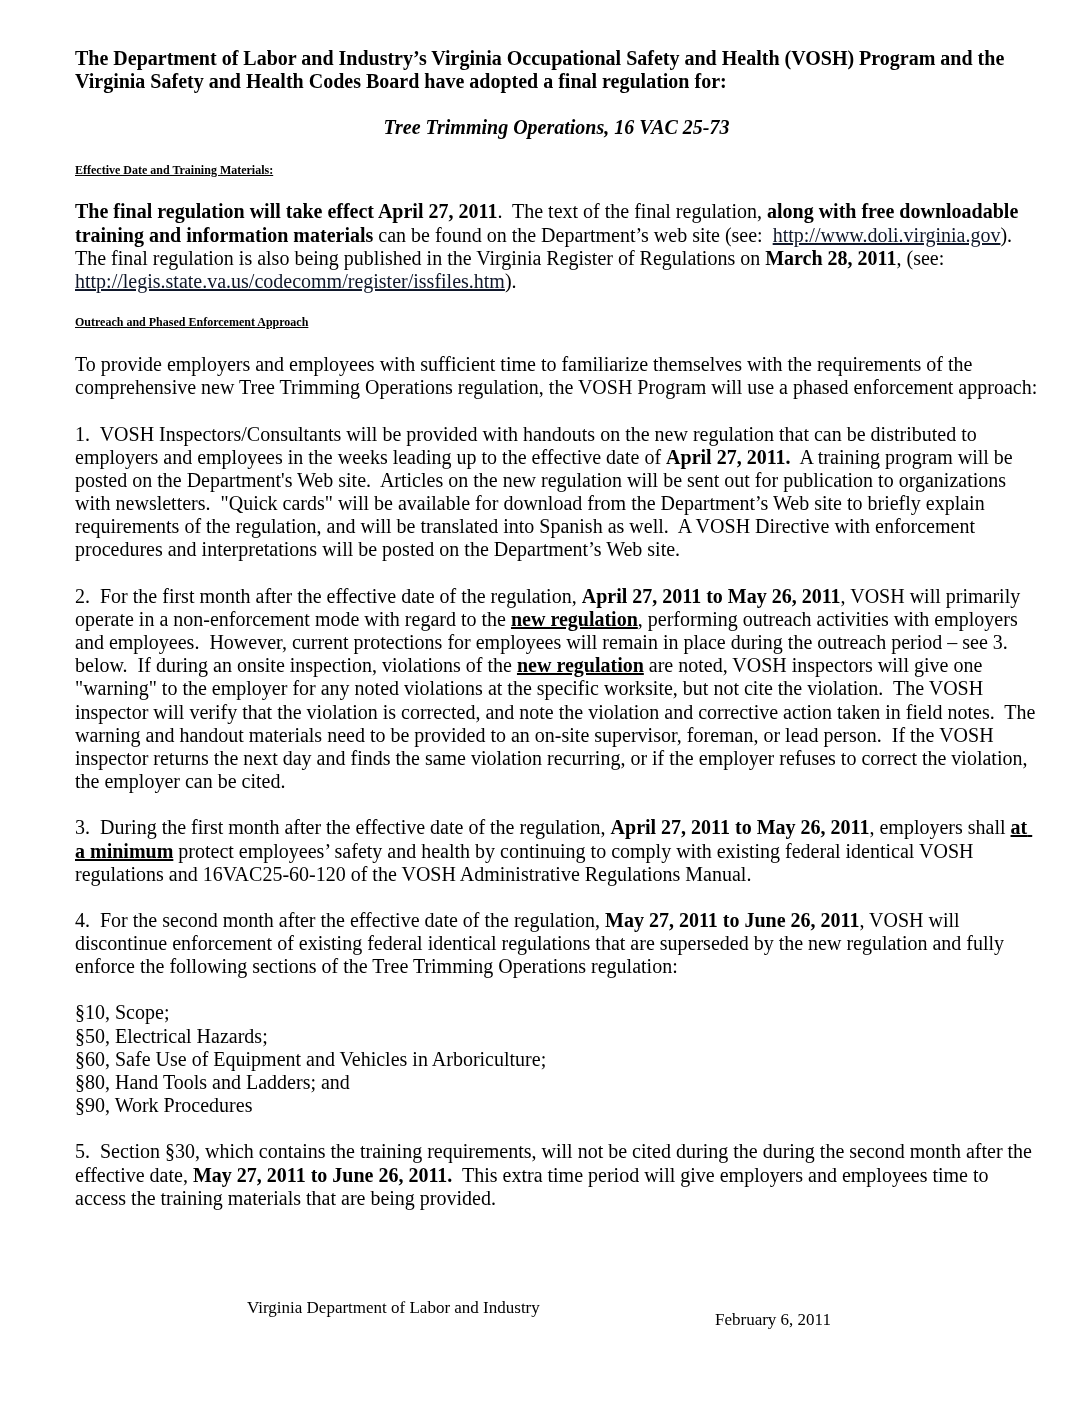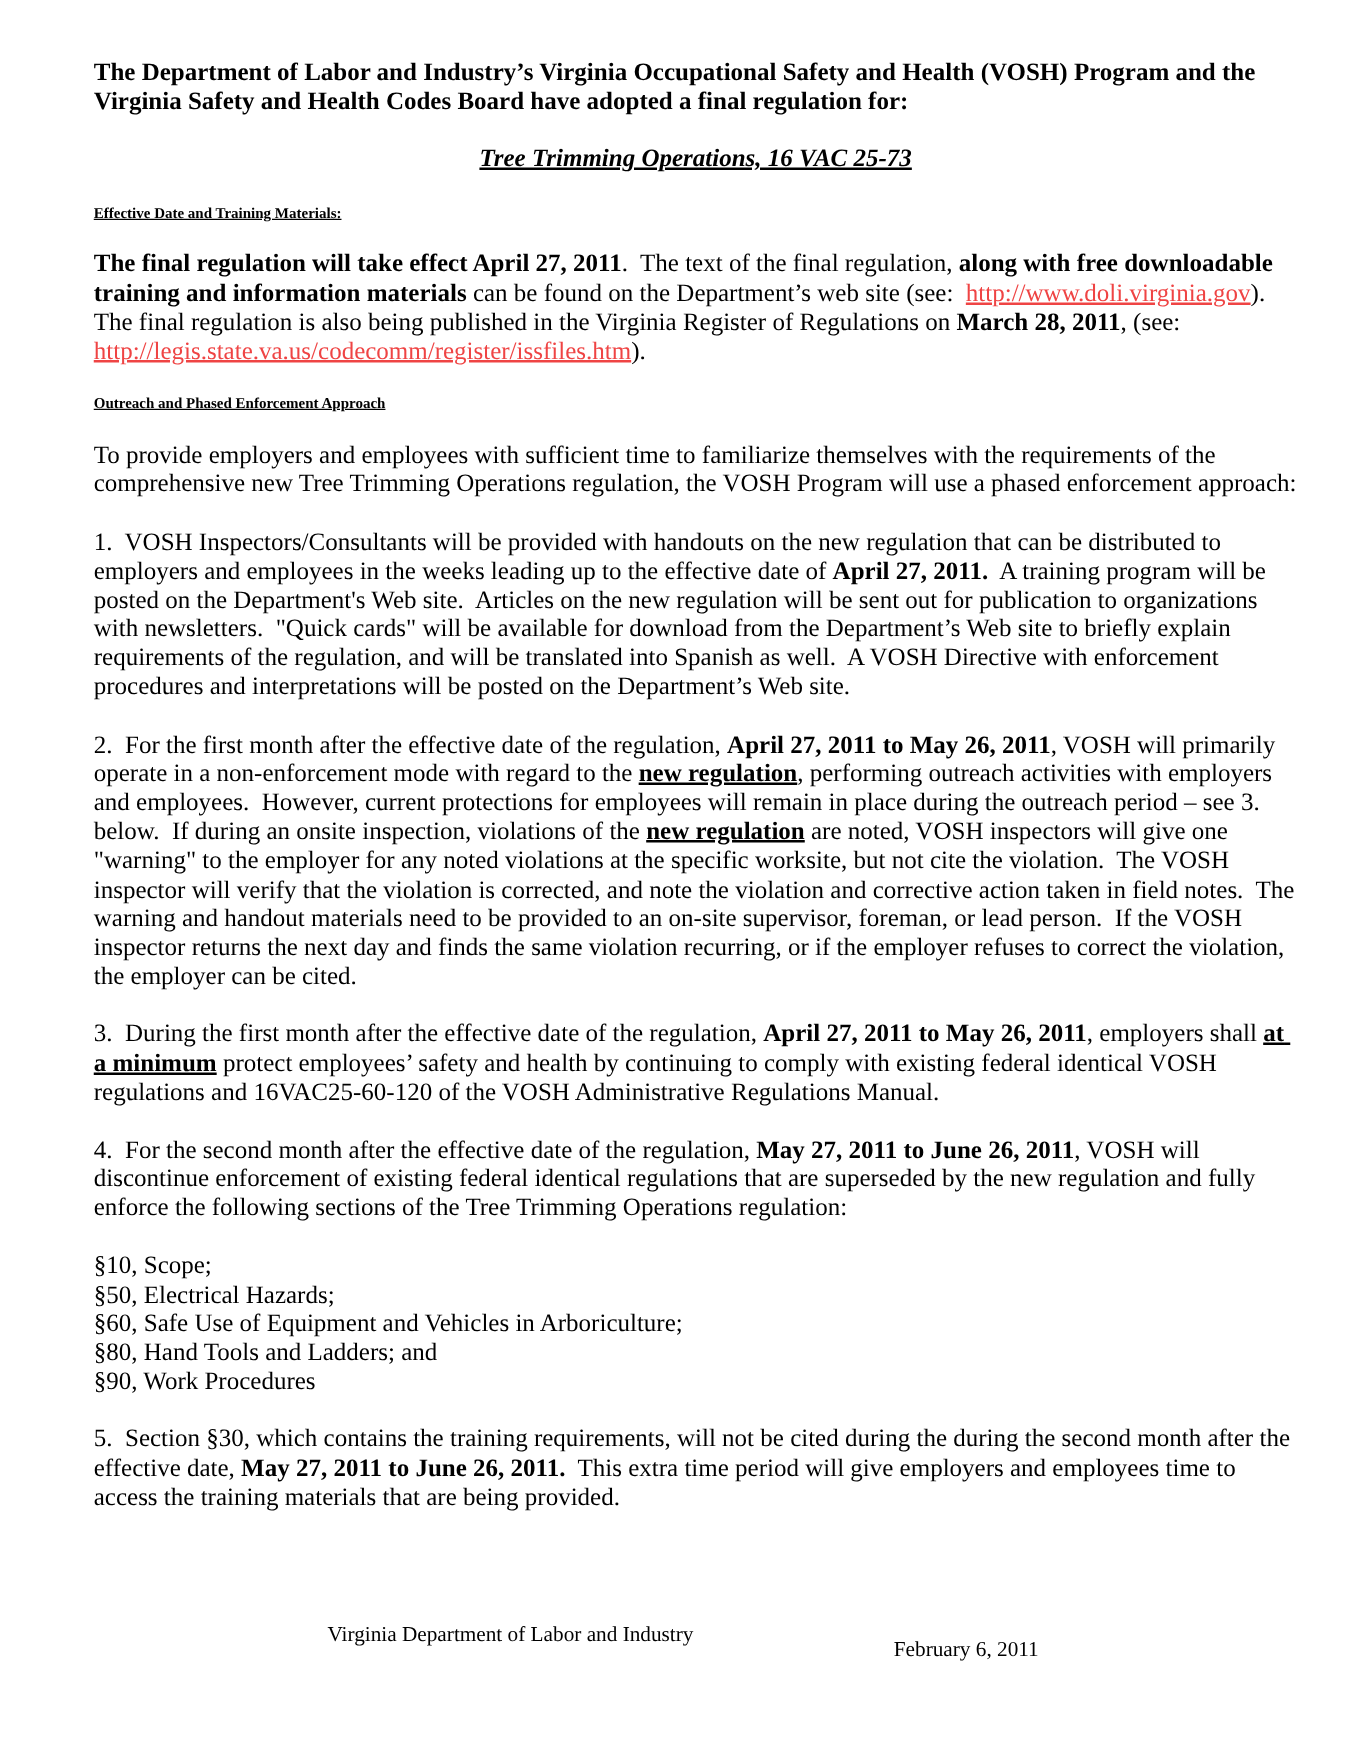--- a/index.html
+++ b/index.html
@@ -27,51 +27,50 @@
   }
   .bold-para {
     font-weight: bold;
   }
   .doc-title {
     text-align: center;
     font-weight: bold;
     font-style: italic;
     margin: 0 0 24px 0;
     font-size: 20px;
-    text-decoration: underline;
   }
   .section-heading {
     font-weight: bold;
     text-decoration: underline;
     font-size: 12px;
     margin: 0 0 23px 0;
   }
   .b { font-weight: bold; }
   .u { text-decoration: underline; }
   a.link {
-    color: #ef4444;
+    color: #0f172a;
     cursor: pointer;
   }
   .section-list {
     margin: 0 0 23px 0;
   }
   .list-line {
     white-space: pre-wrap;
   }
   .footer {
     position: absolute;
     left: 0;
     top: 1298px;
     width: 1088px;
     font-size: 17px;
     line-height: 1.2;
   }
   .footer-left {
     position: absolute;
-    left: 250px;
+    left: 235px;
     top: 0;
     white-space: nowrap;
     font-family: Liberation Serif, serif;
   }
   .footer-right {
     position: absolute;
     left: 703px;
     top: 12px;
     white-space: nowrap;
   }

